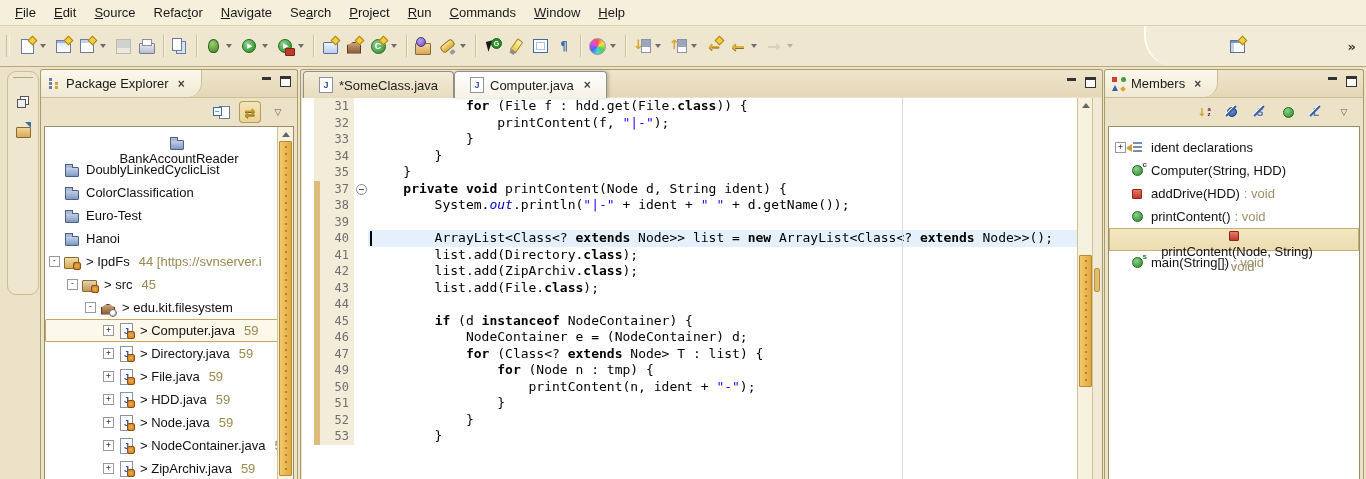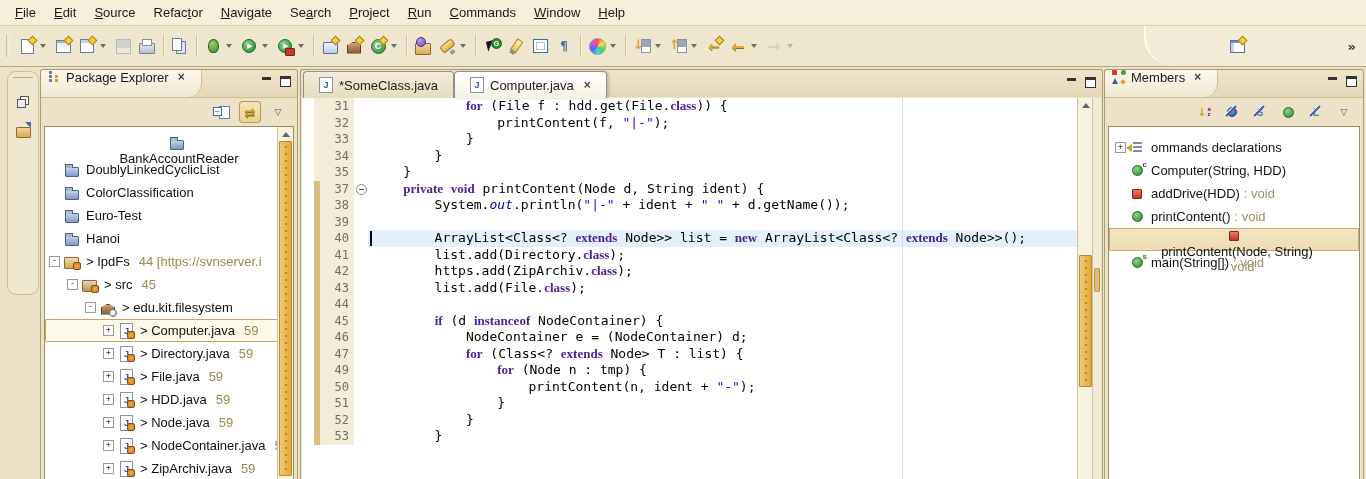--- a/index.html
+++ b/index.html
@@ -93,21 +93,21 @@
   .pane{position:absolute;top:2px;bottom:0;background:#ece2c8;border:1px solid #a99c6f;border-bottom:none;border-radius:3px 3px 0 0;}
   #fastview{position:absolute;left:7px;top:4px;width:30px;height:222px;border:1px solid #cbbd94;border-radius:9px;background:#efe6cf;}
   #fastview .handle{height:3px;border-top:1px solid #b7a97e;margin:5px 5px 10px 5px;}
   #fastview .tb-btn{margin:6px auto;width:22px;justify-content:center;}
   #pkx{left:40px;width:256px;}
   #editor{left:300px;width:801px;}
   #members{left:1104px;right:2px;}
 
   .pane-header{height:27px;position:relative;background:linear-gradient(#efe5cc,#e3d7b6);border-bottom:1px solid #cfc094;
     display:flex;align-items:center;border-radius:3px 3px 0 0;}
-  .view-tab{height:27px;display:flex;padding:0 16px 0 7px;gap:5px;
+  .view-tab{height:27px;display:flex;align-items:center;padding:0 16px 0 7px;gap:5px;
     background:linear-gradient(#fcf8ec,#f0e8d2);border-right:1px solid #cbbd94;border-bottom-right-radius:14px;border-radius:3px 0 14px 0;}
   .view-title{font-size:13px;color:#1a1a1a;white-space:nowrap;}
   .tab-close{font:bold 12px "Liberation Sans",sans-serif;color:#444;margin-left:4px;}
   .win-btns{position:absolute;right:6px;top:6px;display:flex;gap:8px;}
   .btn-min{width:11px;height:11px;position:relative;}
   .btn-min::before{content:"";position:absolute;top:1px;left:1px;width:9px;height:3px;background:#333;}
   .btn-max{width:11px;height:11px;border:1px solid #333;border-top:3px solid #333;background:#fdfdfd;box-sizing:border-box;}
 
   .pane-toolbar{height:28px;display:flex;align-items:center;justify-content:flex-end;gap:6px;padding-right:8px;}
 
@@ -153,21 +153,21 @@
   .cl{display:flex;height:16.5px;font:13px/16.5px "DejaVu Sans Mono",monospace;padding-left:12px;}
   .cl .rng{width:6px;background:#f3ecd8;flex:none;}
   .cl .rng.in{background:#dcbd7e;}
   .cl .num{width:29px;text-align:right;padding-right:5px;color:#6f6f6f;background:#f3ecd8;font-size:12px;flex:none;box-sizing:content-box;}
   .cl .fold{width:14px;background:#fff;flex:none;position:relative;}
   .fold-minus{width:9px;height:9px;border:1px solid #8a8a8a;border-radius:50%;background:#fff;position:absolute;left:2px;top:3px;}
   .fold-minus::after{content:"";position:absolute;left:2px;right:2px;top:4px;height:1px;background:#555;}
   .cl .txt{flex:1;white-space:pre;position:relative;padding-left:4px;color:#000;}
   .cl .txt.cur{background:#e4f0fc;}
   .caret{position:absolute;left:2px;top:1px;bottom:1px;width:2px;background:#000;}
-  .c-k{color:#4c1d95;font-weight:bold;font-family:Liberation Serif, serif;}
+  .c-k{color:#000000;font-weight:bold;}
   .c-s{color:#2a00ff;}
   .c-f{color:#0000c0;font-style:italic;}
   .c-p{color:#000;}
   #margin-line{position:absolute;left:600px;top:0;bottom:0;width:1px;background:#dadada;z-index:3;}
   #escroll{right:8px;z-index:4;}
   #eruler{position:absolute;right:0;top:0;bottom:0;width:8px;background:#f1ead6;border-left:1px solid #cfc39c;z-index:4;}
   #eruler .mark{position:absolute;left:1px;right:1px;top:170px;height:22px;background:#e0bd72;border:1px solid #b8913a;border-radius:2px;}
 
   
   .mlist{position:absolute;top:56px;left:3px;right:3px;bottom:0;background:#fff;border:1px solid #988d67;border-bottom:none;overflow:hidden;padding-top:9px;}
@@ -535,21 +535,21 @@
             <div class="cl">
               <div class="rng in"></div>
               <div class="num">41</div>
               <div class="fold"></div>
               <div class="txt"><span class="c-p">        list.add(Directory.</span><span class="c-k">class</span><span class="c-p">);</span></div>
             </div>
             <div class="cl">
               <div class="rng in"></div>
               <div class="num">42</div>
               <div class="fold"></div>
-              <div class="txt"><span class="c-p">        https.add(ZipArchiv.</span><span class="c-k">class</span><span class="c-p">);</span></div>
+              <div class="txt"><span class="c-p">        list.add(ZipArchiv.</span><span class="c-k">class</span><span class="c-p">);</span></div>
             </div>
             <div class="cl">
               <div class="rng in"></div>
               <div class="num">43</div>
               <div class="fold"></div>
               <div class="txt"><span class="c-p">        list.add(File.</span><span class="c-k">class</span><span class="c-p">);</span></div>
             </div>
             <div class="cl">
               <div class="rng in"></div>
               <div class="num">44</div>
@@ -650,21 +650,21 @@
             <div class="ic hide-local"></div>
           </div>
           <div class="tb-btn">
             <div class="ic view-menu"></div>
           </div>
         </div>
       <div class="mlist" id="members-list">
           <div class="mrow">
             <div class="expander">+</div>
             <div class="mi import-decl"></div>
-            <span class="mname">ommands declarations</span>
+            <span class="mname">ident declarations</span>
           </div>
           <div class="mrow">
             <div class="expander-space"></div>
             <div class="mi method-public">
               <span class="deco">c</span>
             </div>
             <span class="mname">Computer(String, HDD)</span>
           </div>
           <div class="mrow">
             <div class="expander-space"></div>

